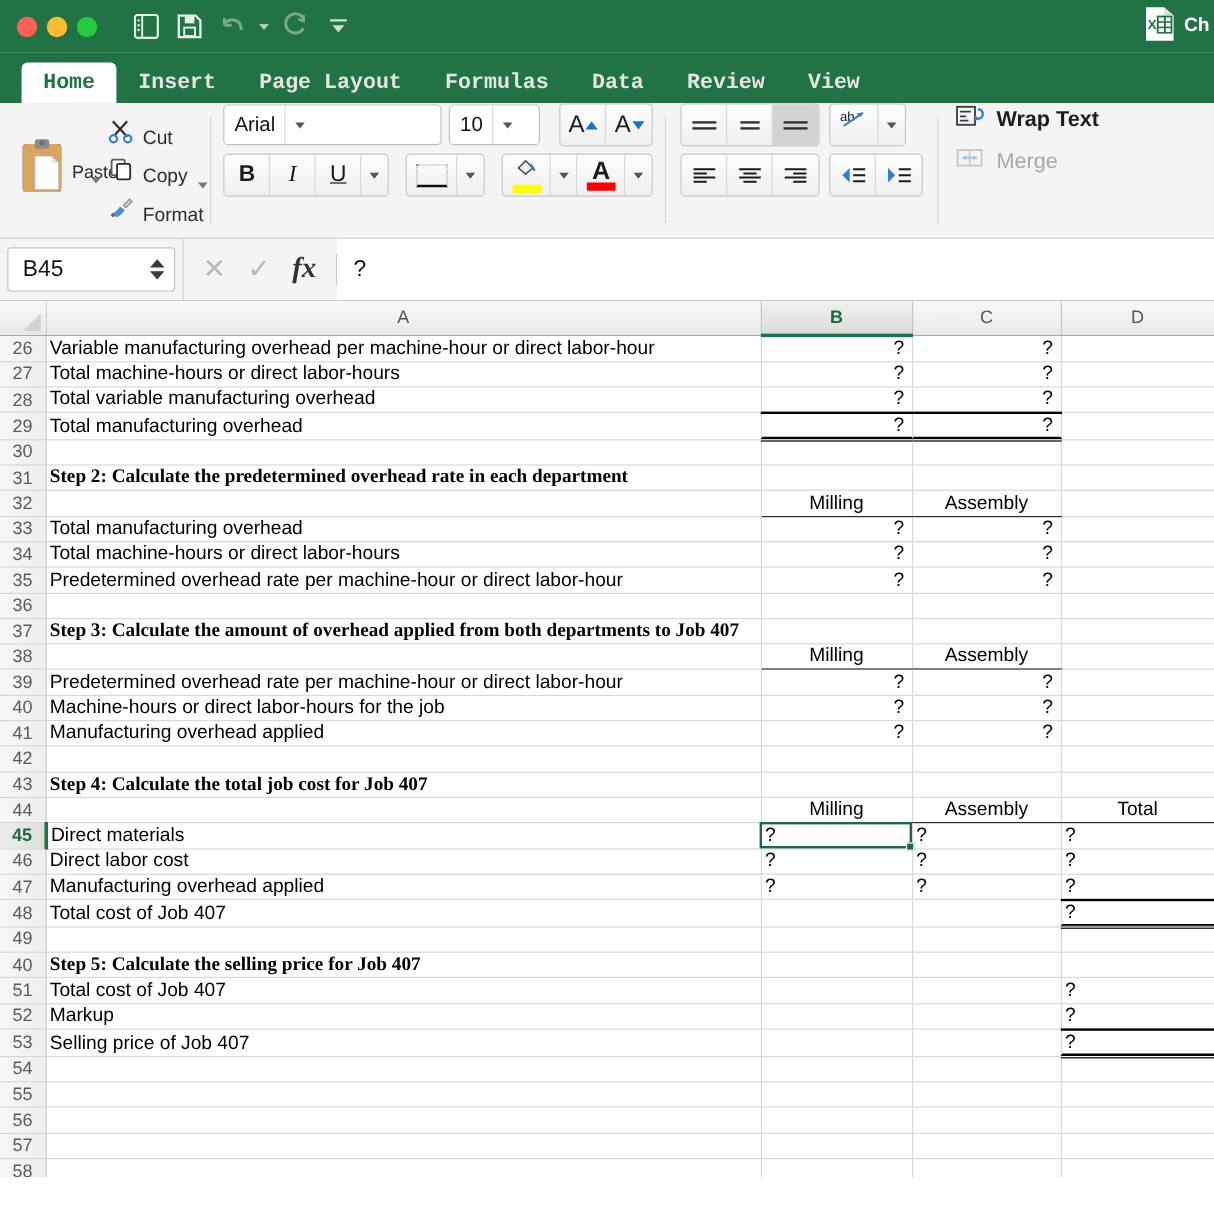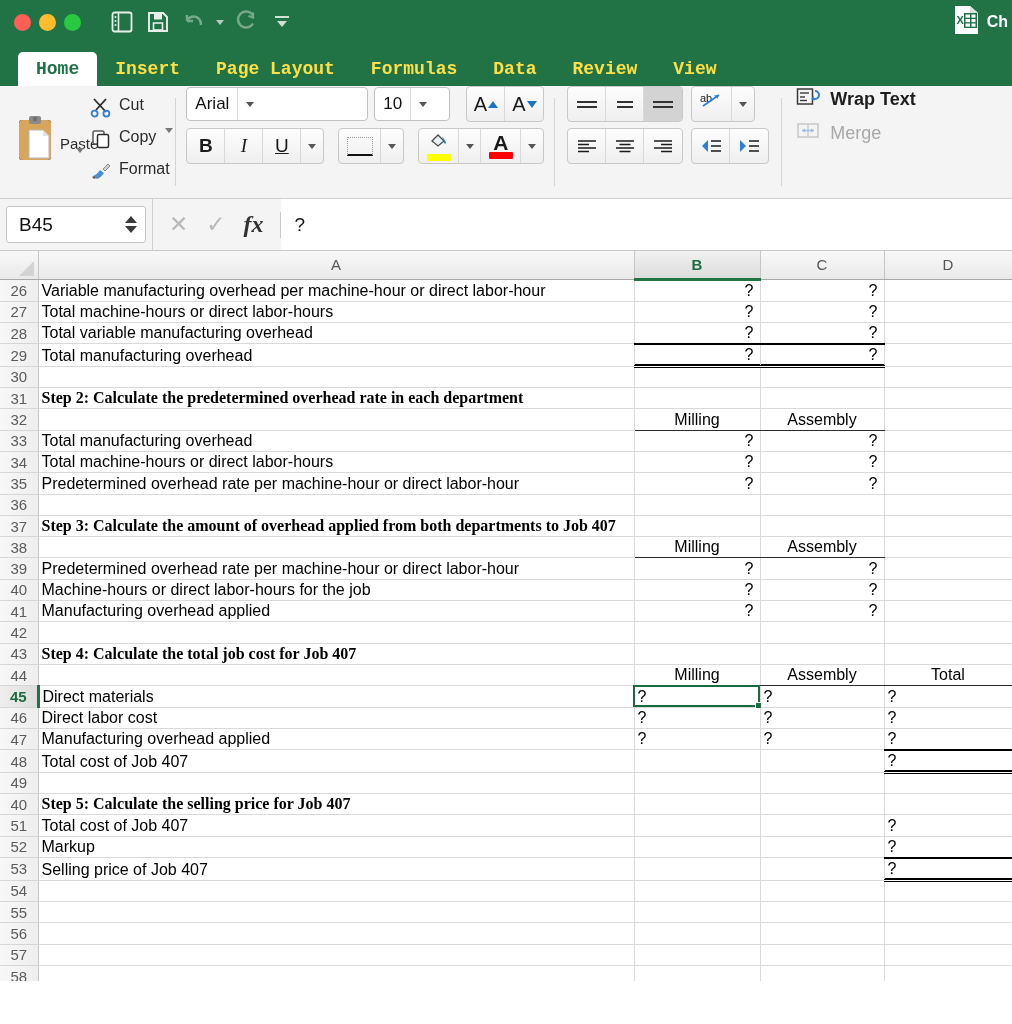--- a/index.html
+++ b/index.html
@@ -45,21 +45,21 @@
   }
 
   
   .tabstrip {
     height: 42px; background: #217346;
     display: flex; align-items: flex-end; padding-left: 18px; font-family: Liberation Mono, monospace;
   }
   .tab {
     padding: 0 18px; height: 34px;
     display: flex; align-items: center;
-    color: #fde047; font-size: 18px; font-weight: bold;
+    color: #e5e5e5; font-size: 18px; font-weight: bold;
     cursor: pointer; white-space: nowrap;
   }
   .tab.active {
     background: #ffffff; color: #217346;
     border-radius: 5px 5px 0 0;
   }
 
   
   .ribbon {
     height: 113px; background: #f4f4f4;
@@ -72,21 +72,21 @@
   
   .paste-cluster { display: flex; align-items: center; padding-left: 14px; }
   .paste-btn {
     display: flex; flex-direction: row; align-items: center;
     cursor: pointer; width: 60px;
   }
   .paste-label { font-size: 15px; color: #2b2b2b; margin-top: 2px; }
   .paste-caret { margin-left: 2px; margin-top: 16px; }
 
   .clip-stack { display: flex; flex-direction: column; gap: 3px; padding-left: 6px; }
-  .clip-row { display: flex; align-items: flex-start; gap: 7px; cursor: pointer; height: 29px; }
+  .clip-row { display: flex; align-items: flex-end; gap: 7px; cursor: pointer; height: 29px; }
   .clip-text { font-size: 16px; color: #2b2b2b; }
   .clip-caret { width:0;height:0;border-left:4px solid transparent;border-right:4px solid transparent;border-top:5px solid #777; margin-left: 2px; }
 
   
   .font-group { display: flex; flex-direction: column; gap: 6px; padding: 0 8px; }
   .font-row { display: flex; align-items: center; gap: 6px; }
   .combo {
     height: 34px; background: #fff;
     border: 1px solid #c2c2c2; border-radius: 4px;
     display: flex; align-items: center; cursor: pointer;

